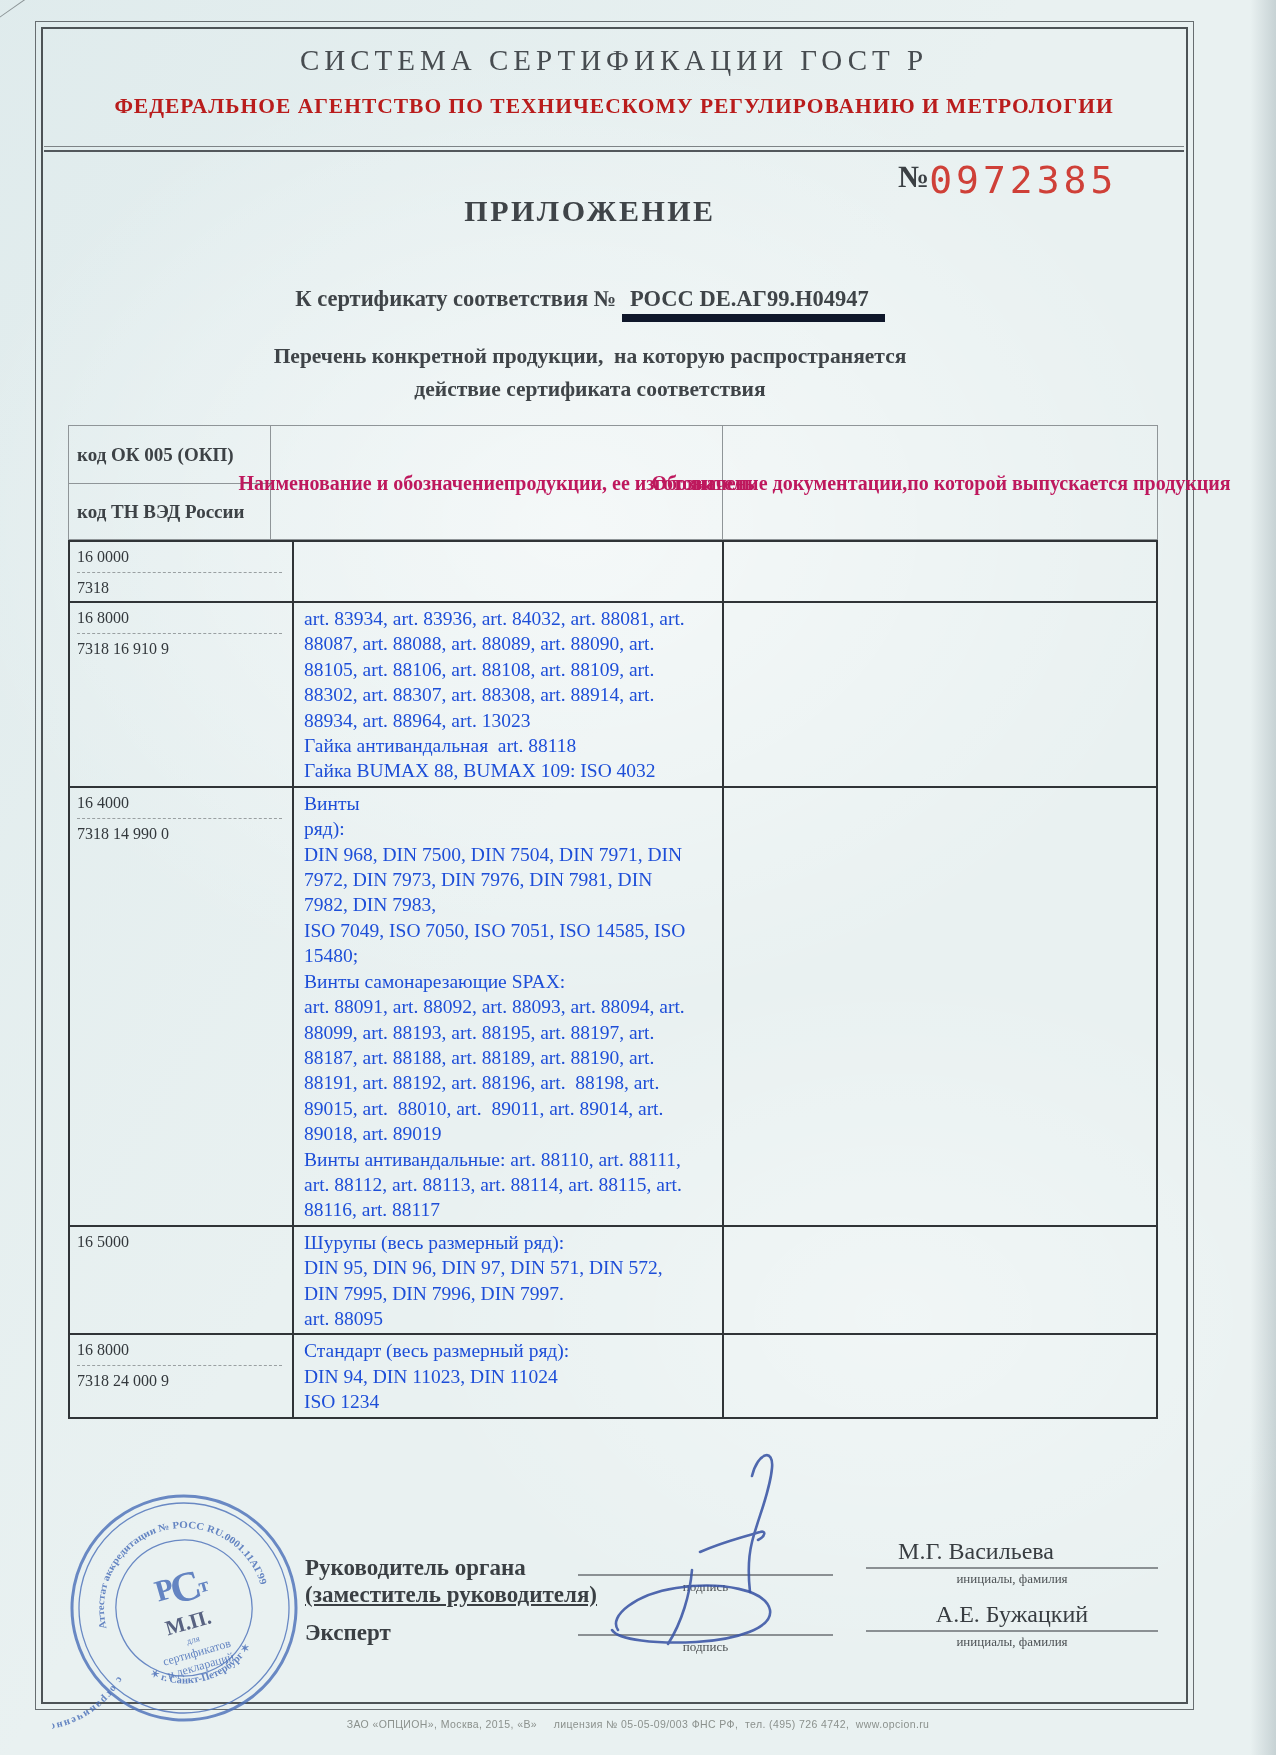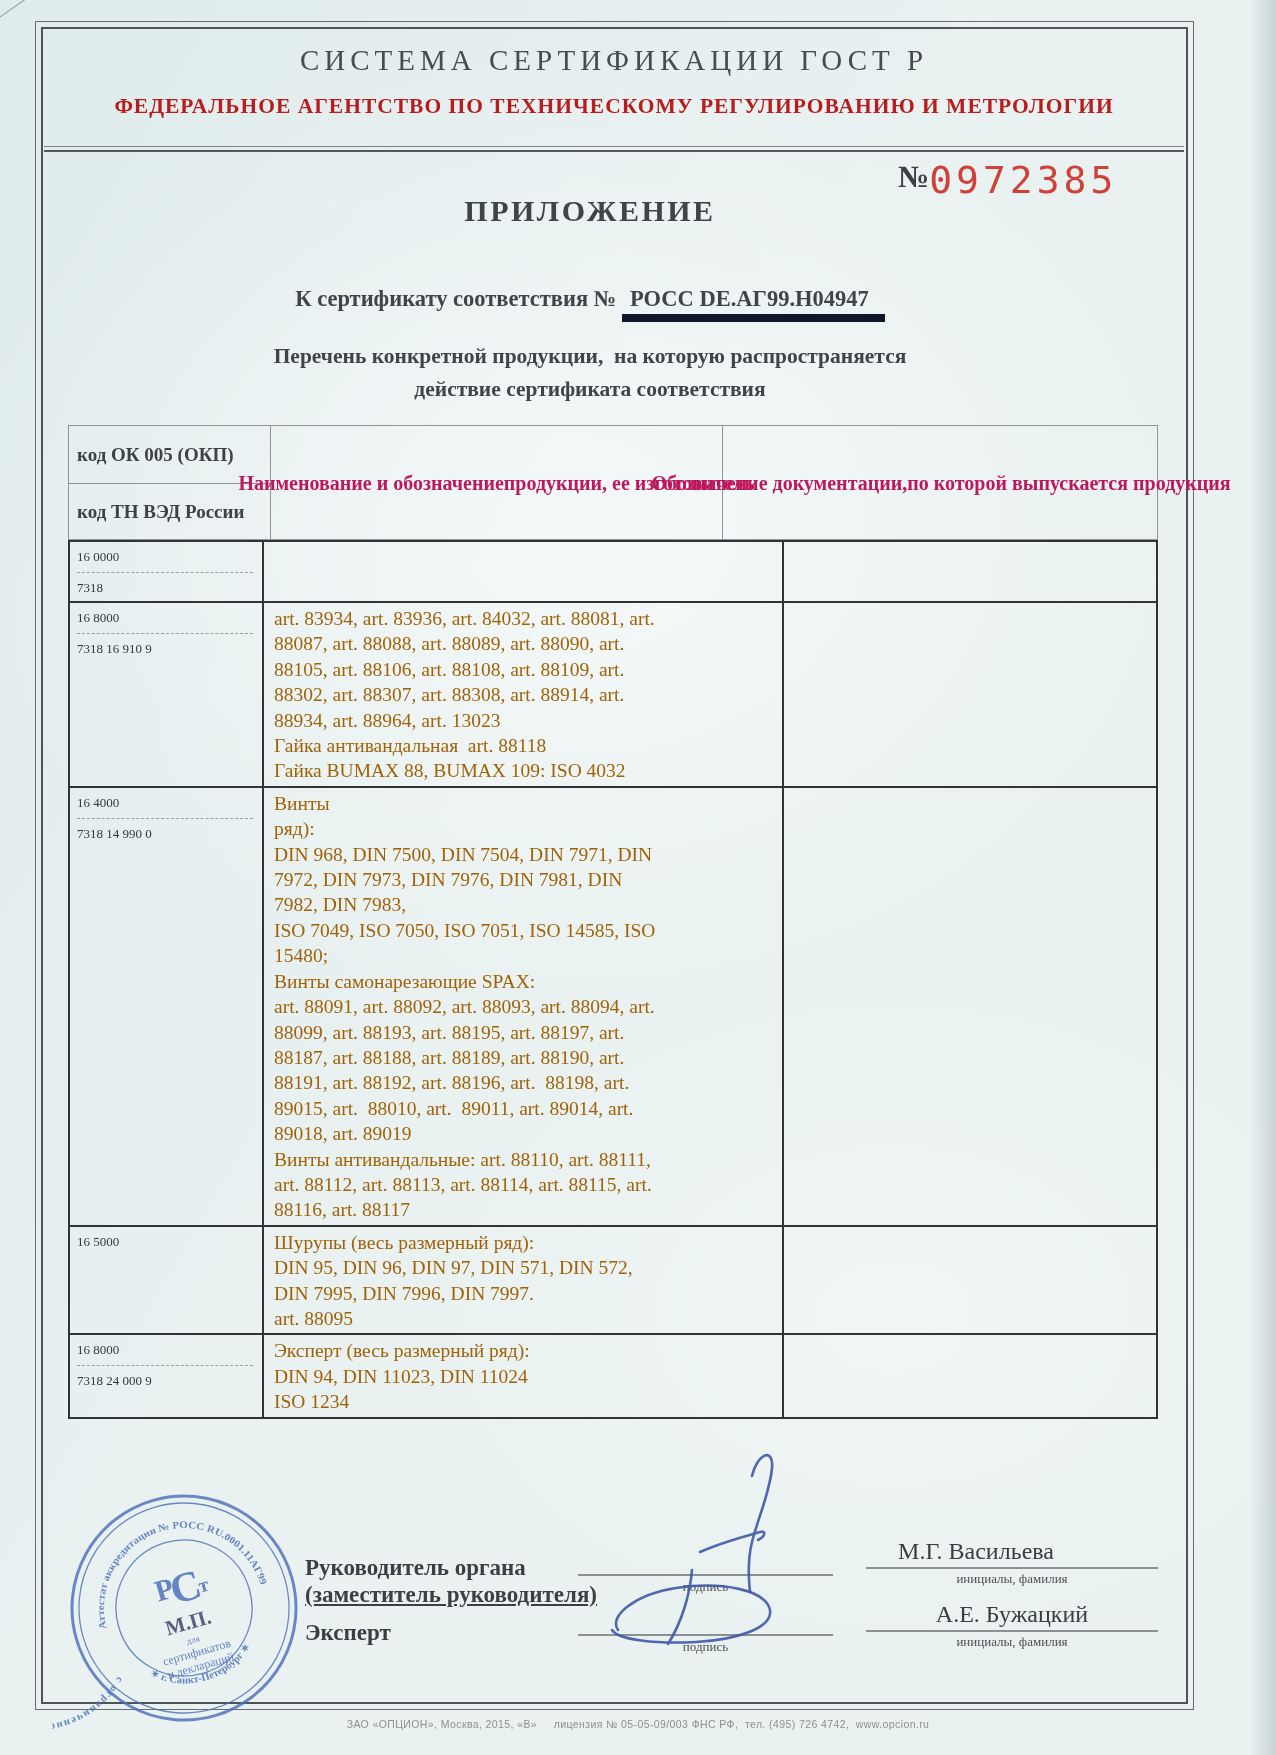--- a/index.html
+++ b/index.html
@@ -51,24 +51,24 @@
   .hc2{left:202px;width:452px;border-right:1px solid #8f9598;}
   .hc3{left:654px;width:436px;}
   .hcc{display:flex;flex-direction:row;justify-content:center;align-items:center;height:100%;
       font-size:20px;font-weight:bold;color:#be185d;line-height:30px;white-space:pre;}
   
   .tblb{left:68px;top:540px;width:1090px;border:2px solid #303437;box-sizing:border-box;
       display:flex;flex-direction:column;background:transparent;}
   .trow{display:flex;border-top:2px solid #303437;min-height:54px;}
   .trow:first-child{border-top:none;}
   .cell{box-sizing:border-box;}
-  .cd{width:194px;border-right:2px solid #303437;padding:3px 4px 2px 7px;font-size:13px;
+  .cd{width:224px;border-right:2px solid #303437;padding:3px 4px 2px 7px;font-size:16px;
       line-height:23px;color:#33383c;white-space:pre;}
   .cd .code1.dotted{border-bottom:1.5px dashed #9aa0a2;padding-bottom:4px;margin-bottom:3px;width:97%;}
-  .nm{width:520px;border-right:2px solid #303437;padding:3px 6px 2px 10px;color:#a16207;}
+  .nm{width:430px;border-right:2px solid #303437;padding:3px 6px 2px 10px;color:#1d4ed8;}
   .nm .ln{font-size:19.5px;line-height:25.4px;white-space:pre;}
   .doccol{flex:1;}
   
   .role1{left:305px;top:1555px;font-size:23px;font-weight:bold;color:#3a3f43;}
   .role1b{left:305px;top:1582px;font-size:23px;font-weight:bold;color:#3a3f43;text-decoration:underline;}
   .role2{left:305px;top:1620px;font-size:23px;font-weight:bold;color:#3a3f43;}
   .sline{height:1.5px;background:#8b9093;}
   .sl1{left:578px;top:1574px;width:255px;}
   .sl2{left:578px;top:1634px;width:255px;}
   .nl1{left:866px;top:1567px;width:292px;}
@@ -176,21 +176,21 @@
         <div class="ln">Шурупы (весь размерный ряд):</div>
         <div class="ln">DIN 95, DIN 96, DIN 97, DIN 571, DIN 572,</div>
         <div class="ln">DIN 7995, DIN 7996, DIN 7997.</div>
         <div class="ln">art. 88095</div>
       </div>
       <div class="cell doccol"></div>
     </div>
     <div class="trow">
       <div class="cell cd"><div class="code1 dotted">16 8000</div><div class="code2">7318 24 000 9</div></div>
       <div class="cell nm">
-        <div class="ln">Эксперт (весь размерный ряд):</div>
+        <div class="ln">Стандарт (весь размерный ряд):</div>
         <div class="ln">DIN 94, DIN 11023, DIN 11024</div>
         <div class="ln">ISO 1234</div>
       </div>
       <div class="cell doccol"></div>
     </div>
   </div>
 
 <div class="abs role1">Руководитель органа</div>
 <div class="abs role1b">(заместитель руководителя)</div>
 <div class="abs role2">Эксперт</div>

